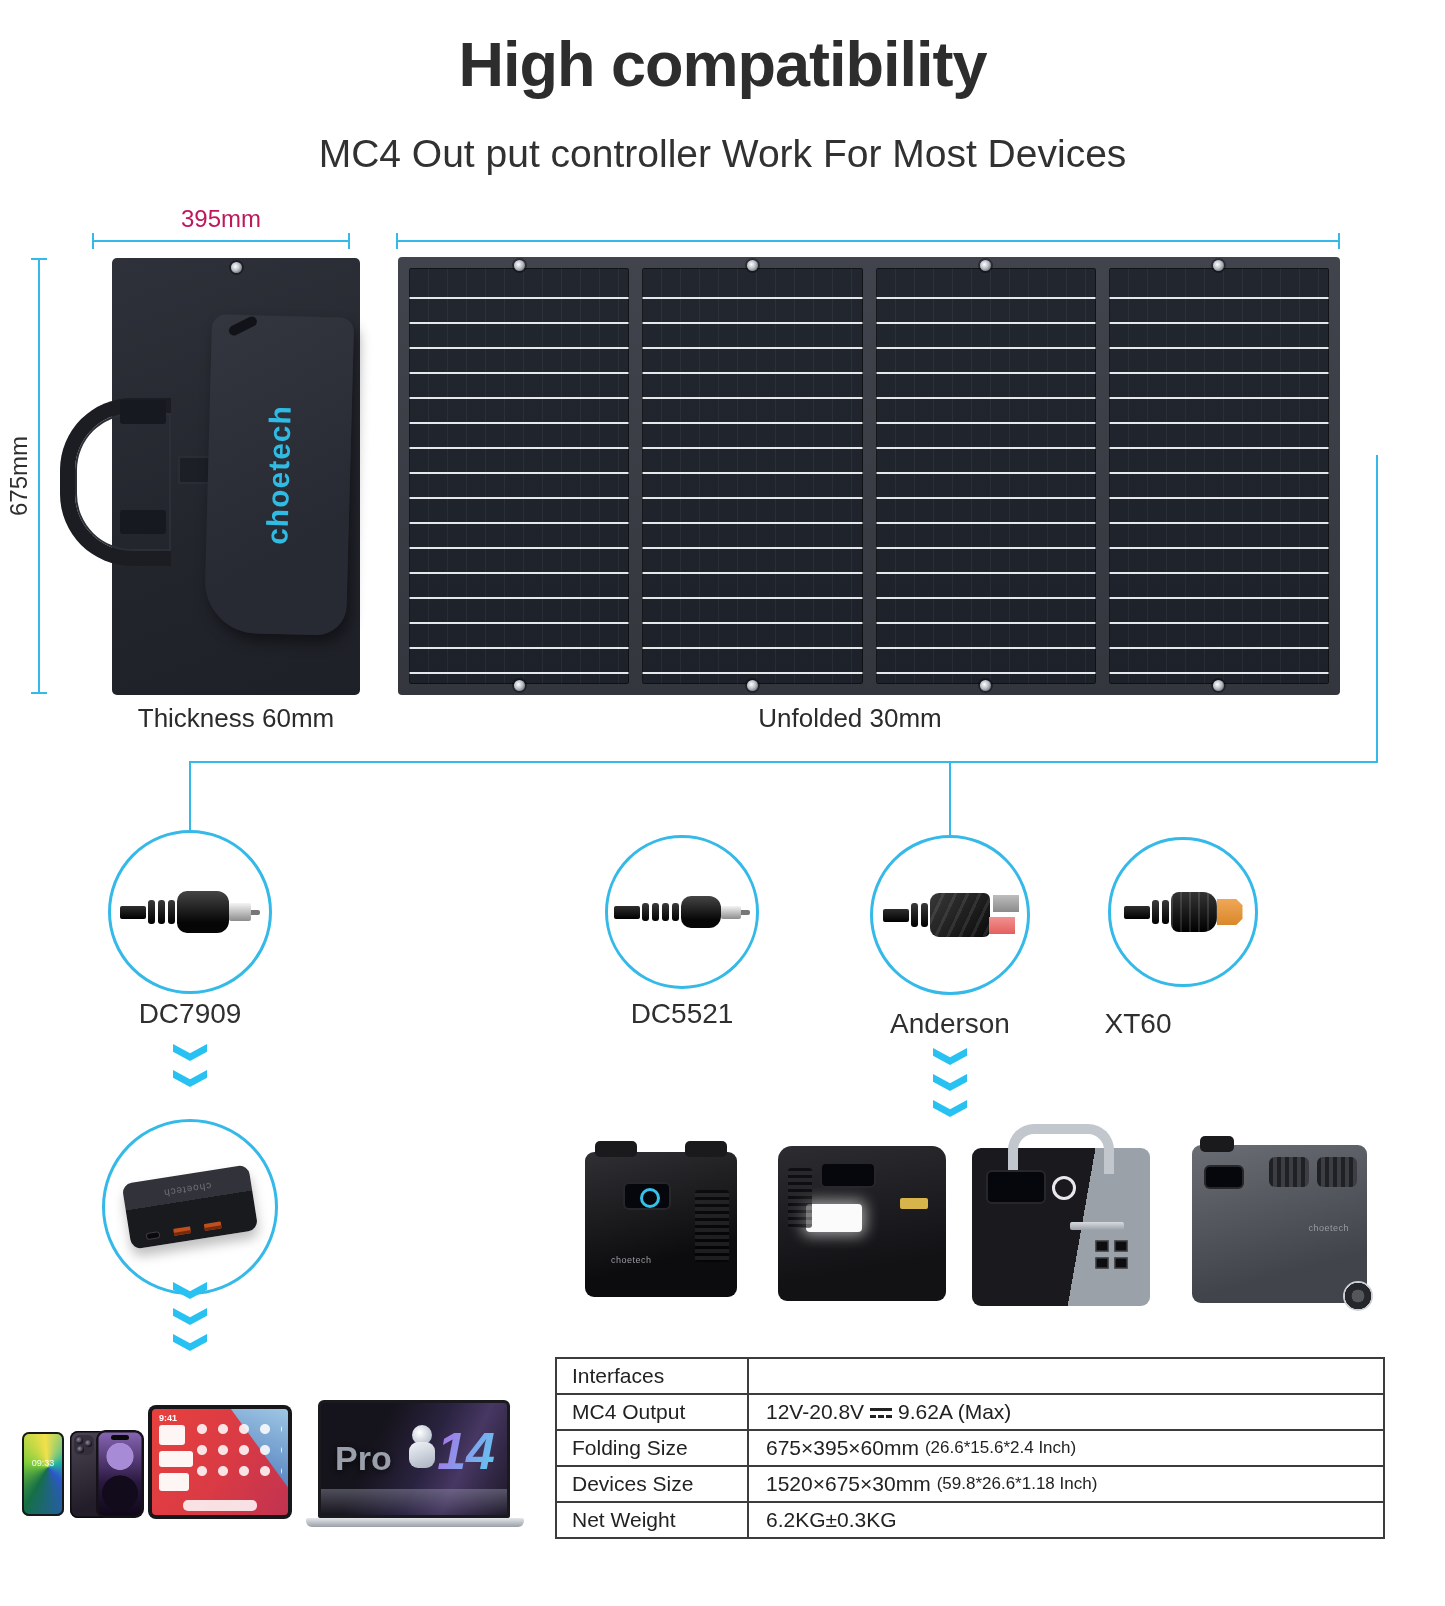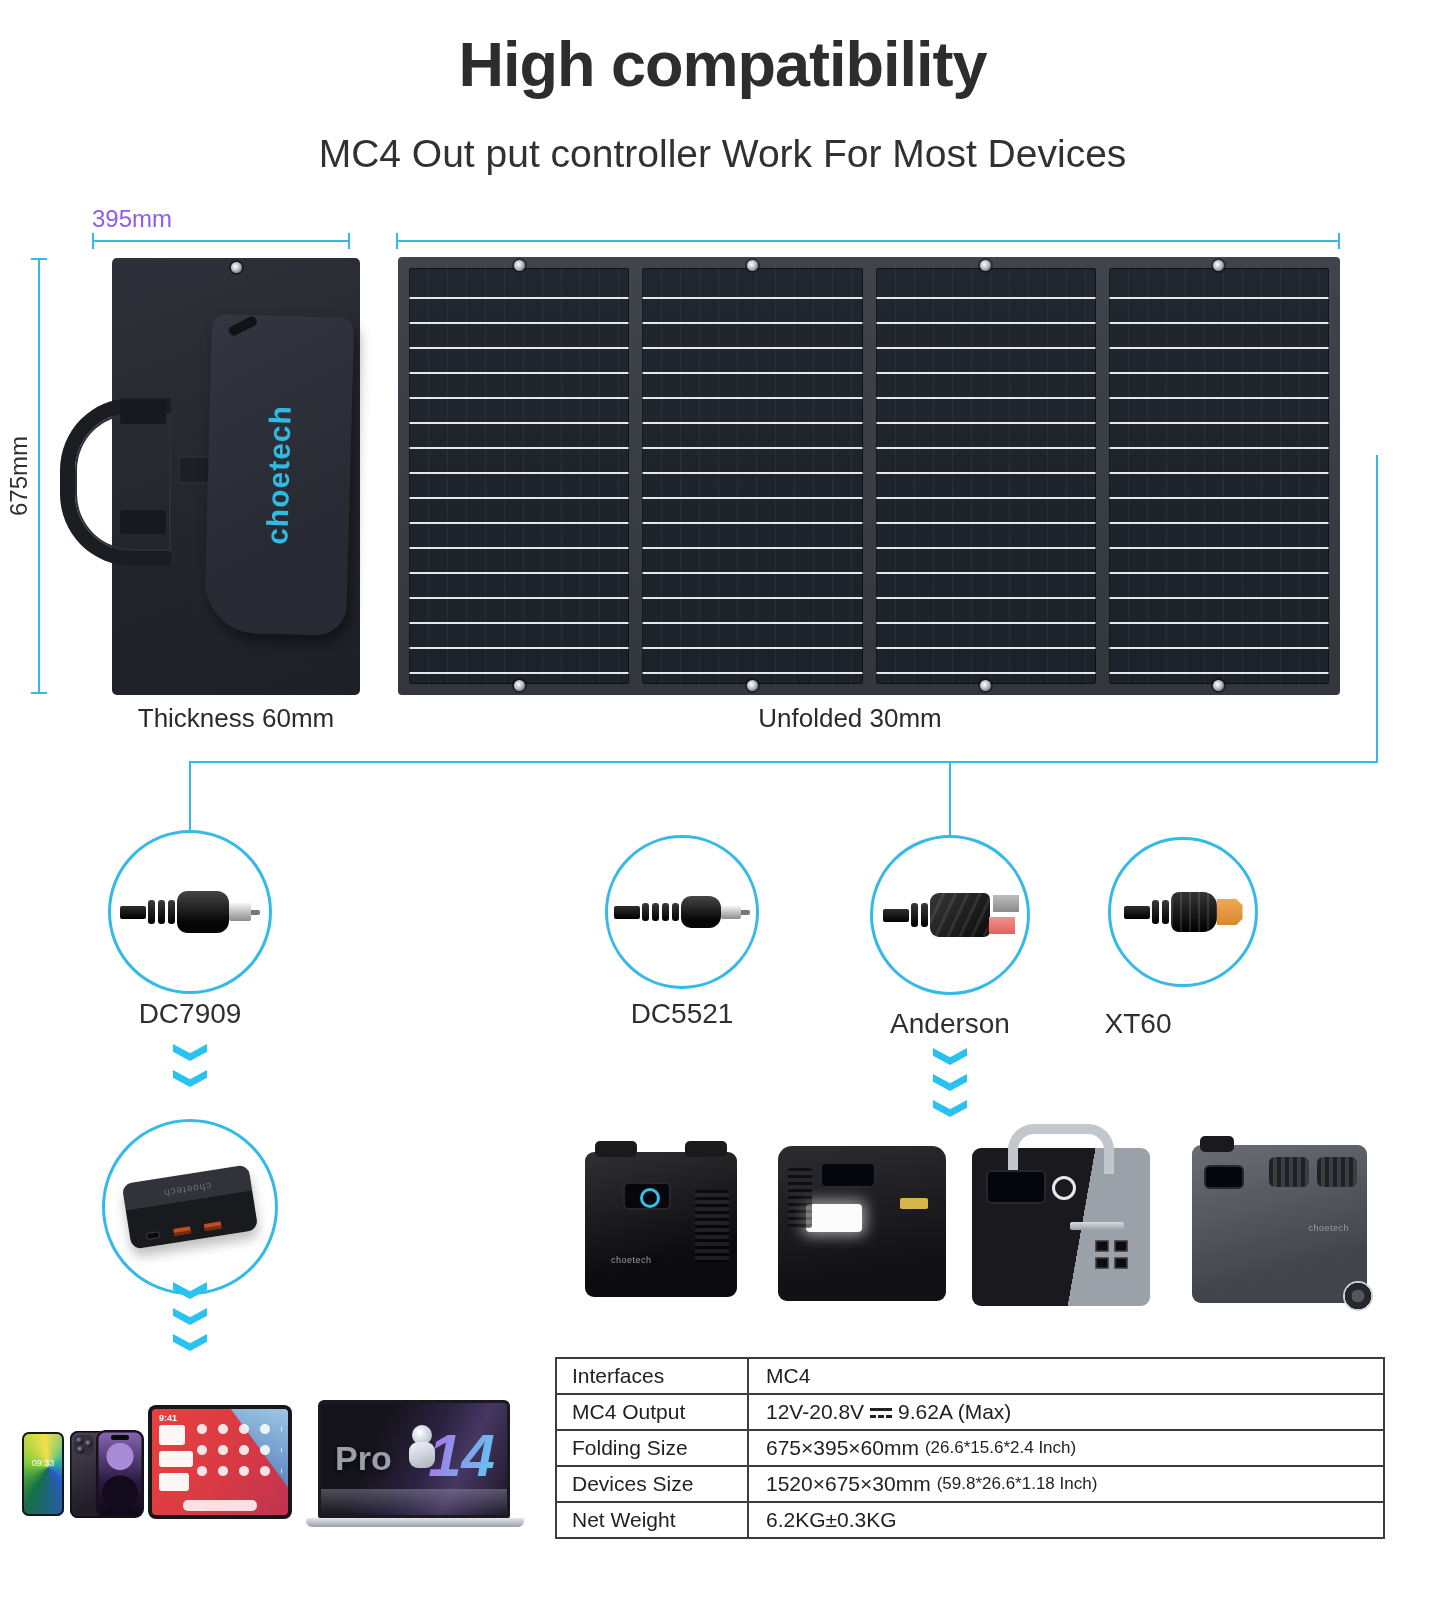--- a/index.html
+++ b/index.html
@@ -12,21 +12,21 @@
   .subtitle{position:absolute;left:0;top:132px;width:100%;text-align:center;
          font-size:39px;font-weight:500;color:#313131;}
 
   
   .dim-h{position:absolute;height:2px;background:var(--accent);}
   .dim-h::before,.dim-h::after{content:'';position:absolute;top:-7px;width:2px;height:16px;background:var(--accent);}
   .dim-h::before{left:0;} .dim-h::after{right:0;}
   .dim-v{position:absolute;width:2px;background:var(--accent);}
   .dim-v::before,.dim-v::after{content:'';position:absolute;left:-7px;width:16px;height:2px;background:var(--accent);}
   .dim-v::before{top:0;} .dim-v::after{bottom:0;}
-  .dim-label{position:absolute;font-size:24px;color:#8b5cf6;}
+  .dim-label{position:absolute;text-align:center;font-size:24px;color:#be185d;}
   .dim-label-v{position:absolute;width:120px;text-align:center;font-size:24px;color:#2f2f2f;
                transform:rotate(-90deg);}
   .tlabel{position:absolute;text-align:center;font-size:26px;color:#2b2b2b;}
 
   
   .fpanel{position:absolute;left:112px;top:258px;width:248px;height:437px;
           background:linear-gradient(160deg,#2e3139,#23252d 60%,#1e2027);border-radius:5px;}
   .grommet{position:absolute;width:11px;height:11px;border-radius:50%;
            background:radial-gradient(circle at 40% 40%,#fff,#b9bec6 45%,#6a6f78 80%);
            box-shadow:0 0 0 2px rgba(0,0,0,.35);}
@@ -158,21 +158,21 @@
   .ipad-card{position:absolute;background:#fff;border-radius:3px;opacity:.95;}
   .ipad-dock{position:absolute;left:50%;bottom:4px;transform:translateX(-50%);
         width:74px;height:11px;border-radius:5px;background:rgba(255,255,255,.85);}
   .laptop-screen{position:absolute;left:318px;top:1400px;width:192px;height:118px;
         border-radius:6px 6px 2px 2px;box-sizing:border-box;border:3px solid #1a1a1e;
         background:linear-gradient(115deg,#15131b 0 30%,#2a2340 55%,#473763 72%,#1c1827);overflow:hidden;}
   .lp-floor{position:absolute;left:0;bottom:0;width:100%;height:26px;
         background:linear-gradient(180deg,rgba(150,150,170,.45),rgba(40,40,55,.1));}
   .lp-pro{position:absolute;left:14px;top:36px;font-size:34px;font-weight:700;color:#9aa0ab;
         text-shadow:0 2px 6px rgba(0,0,0,.6);}
-  .lp-14{position:absolute;right:12px;top:18px;font-size:60px;font-weight:700;font-style:italic;
+  .lp-14{position:absolute;right:12px;top:18px;font-size:52px;font-weight:700;font-style:italic;
         background:linear-gradient(110deg,#b06ae8,#5ad0f0);-webkit-background-clip:text;
         background-clip:text;color:transparent;}
   .astro{position:absolute;left:86px;top:22px;width:30px;height:44px;}
   .astro::before{content:'';position:absolute;left:5px;top:0;width:20px;height:20px;border-radius:50%;
         background:radial-gradient(circle at 38% 38%,#fff,#b9c2cf 75%);}
   .astro::after{content:'';position:absolute;left:2px;top:17px;width:26px;height:26px;border-radius:9px;
         background:linear-gradient(160deg,#f2f4f8,#a9b2c0);}
   .laptop-base{position:absolute;left:306px;top:1518px;width:218px;height:9px;border-radius:2px 2px 6px 6px;
         background:linear-gradient(180deg,#e4e6ea,#9aa0a8);}
 
@@ -397,21 +397,20 @@
     <div class="lp-floor"></div>
     <div class="lp-pro">Pro</div>
     <div class="astro"></div>
     <div class="lp-14">14</div>
   </div>
   <div class="laptop-base"></div>
 
   <div class="spec">
     <div class="spec-row">
       <div class="spec-label">Interfaces</div>
-      <div class="spec-value">MC4</div>
     </div>
     <div class="spec-row">
       <div class="spec-label">MC4 Output</div>
       <div class="spec-value">
         <span>12V-20.8V</span>
         <span class="dc-sym"></span>
         <span>9.62A (Max)</span>
       </div>
     </div>
     <div class="spec-row">

